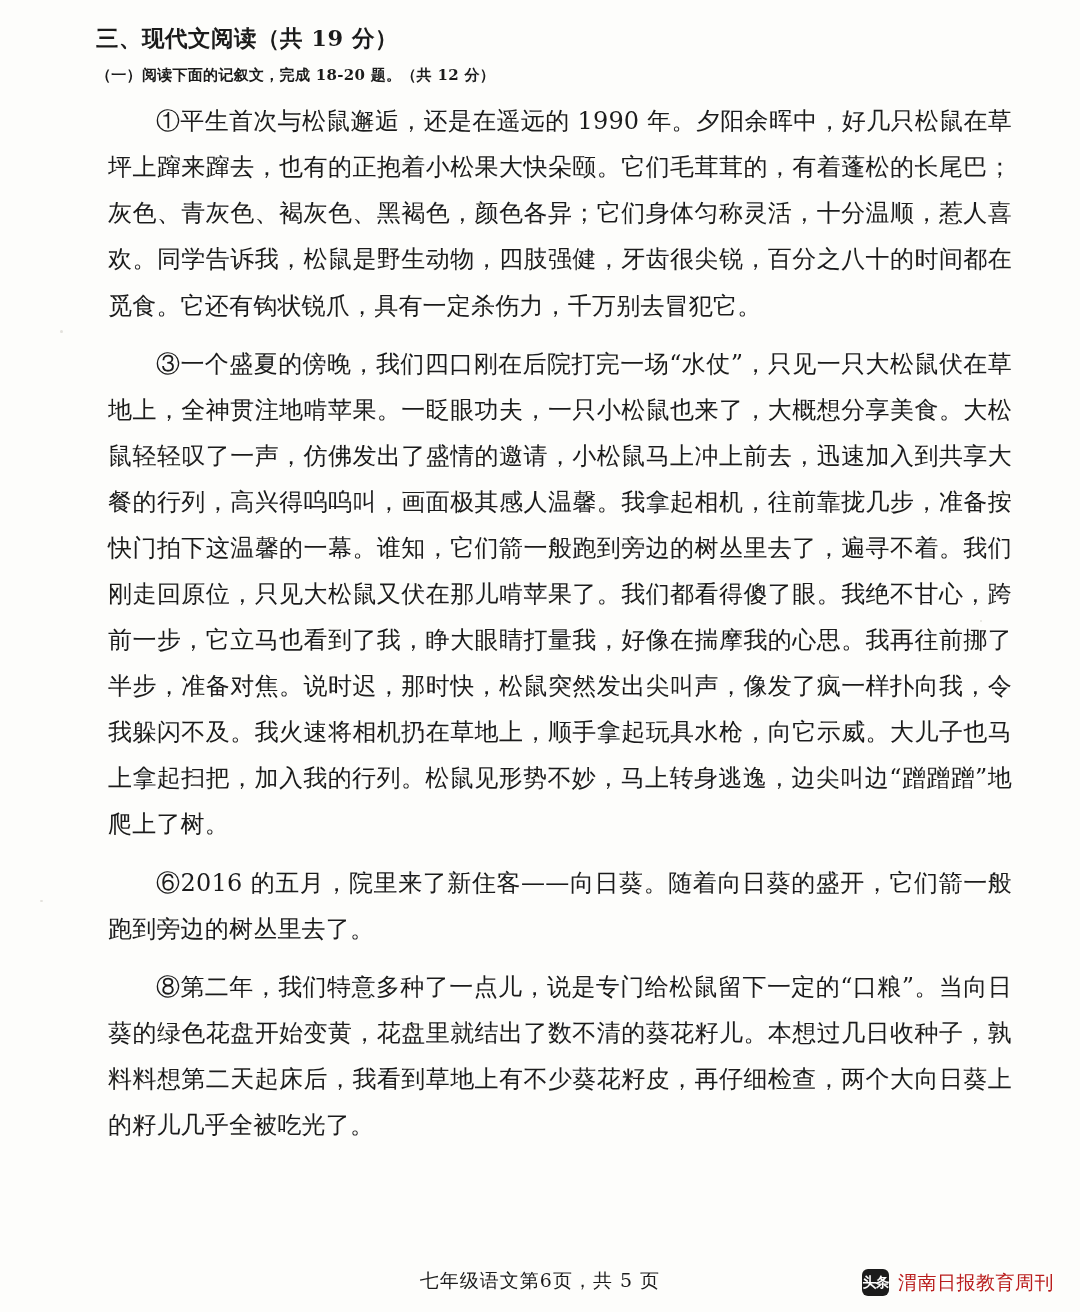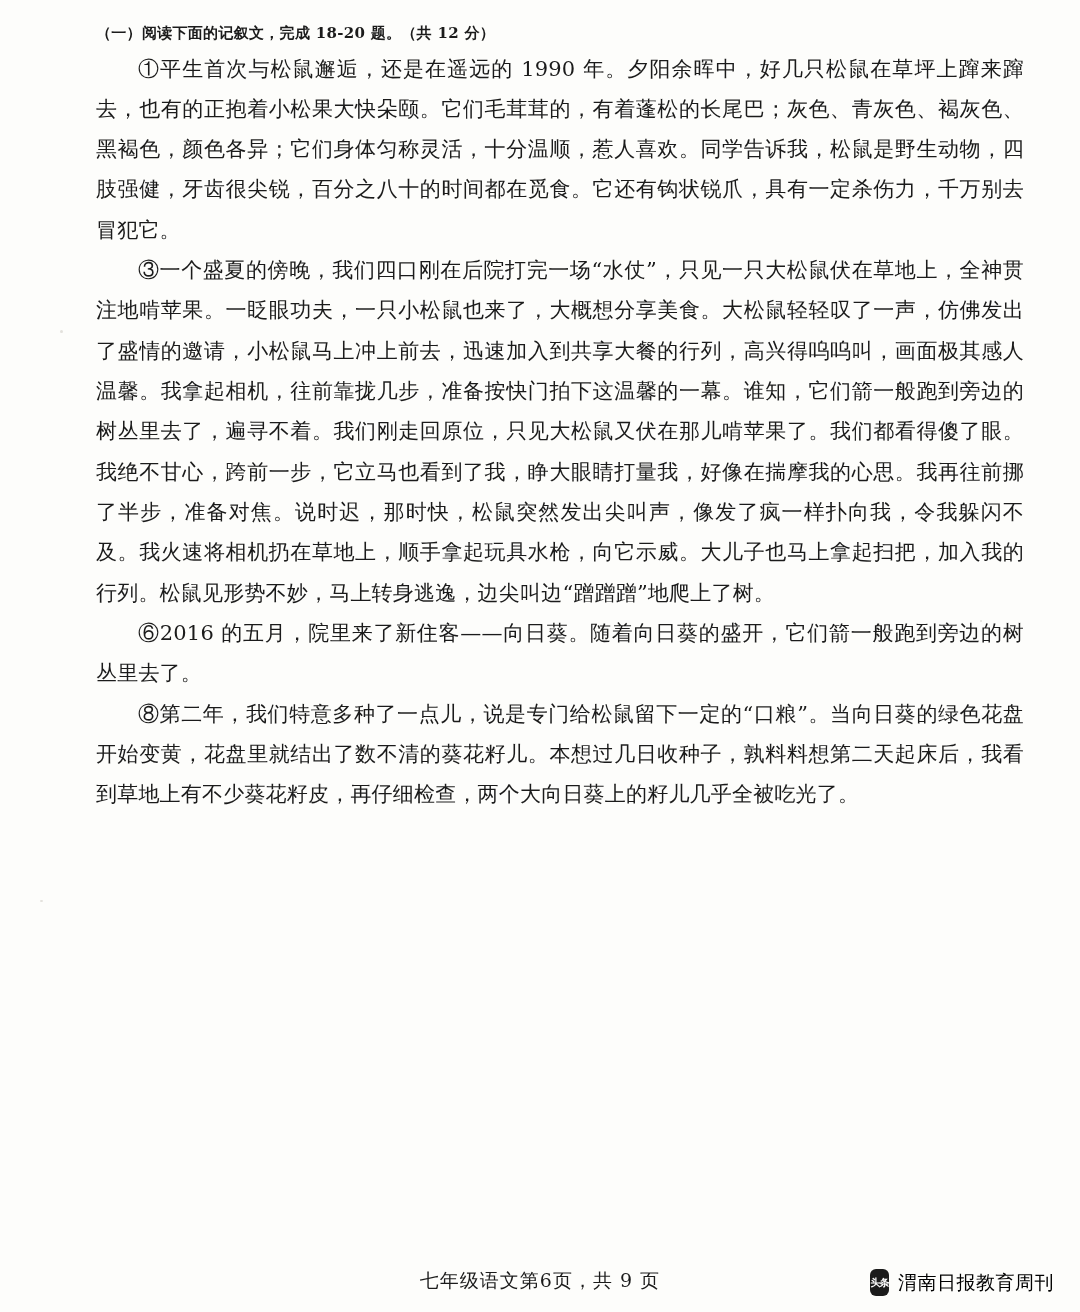--- a/index.html
+++ b/index.html
@@ -29,23 +29,23 @@
     line-height: 1.5;
   }
   .sub-title {
     font-size: 15px;
     font-weight: 700;
     letter-spacing: 0.3px;
     margin: 0 0 4px 0;
     line-height: 1.5;
   }
   .para {
-    font-size: 21px;
+    font-size: 24px;
     line-height: 1.92;
-    margin: 0;
+    margin: 12px;
     text-align: justify;
     text-justify: inter-ideograph;
     letter-spacing: 0.2px;
   }
   .para.indent {
     text-indent: 2em;
   }
   .footer {
     position: absolute;
     left: 0;
@@ -58,61 +58,62 @@
   .watermark {
     position: absolute;
     right: 26px;
     bottom: 16px;
     display: flex;
     align-items: center;
     gap: 9px;
     color: #3c3c3c;
   }
   .wm-logo {
-    width: 19px;
+    width: 27px;
     height: 27px;
     border-radius: 6px;
     background: #1b1b1b;
     color: #fff;
-    font-size: 10px;
+    font-size: 14px;
     font-weight: 700;
     display: flex;
     align-items: center;
     justify-content: center;
     font-family: "Liberation Sans", sans-serif;
     letter-spacing: -1px;
   }
   .wm-text {
     font-size: 19px;
     font-family: "Liberation Sans", sans-serif;
-    color: #000000;
+    color: #b91c1c;
     letter-spacing: 0.5px;
   }
   .speck {
     position: absolute;
     background: #c9c6bd;
     border-radius: 50%;
     opacity: 0.5;
   }
 </style>
 </head>
 <body>
 
 <div class="page">
 
+  <div class="sec-title">三、现代文阅读（共 19 分）</div>
   <div class="sub-title">（一）阅读下面的记叙文，完成 18-20 题。（共 12 分）</div>
 
   <p class="para indent">①平生首次与松鼠邂逅，还是在遥远的 1990 年。夕阳余晖中，好几只松鼠在草坪上蹿来蹿去，也有的正抱着小松果大快朵颐。它们毛茸茸的，有着蓬松的长尾巴；灰色、青灰色、褐灰色、黑褐色，颜色各异；它们身体匀称灵活，十分温顺，惹人喜欢。同学告诉我，松鼠是野生动物，四肢强健，牙齿很尖锐，百分之八十的时间都在觅食。它还有钩状锐爪，具有一定杀伤力，千万别去冒犯它。</p>
   <p class="para indent">③一个盛夏的傍晚，我们四口刚在后院打完一场“水仗”，只见一只大松鼠伏在草地上，全神贯注地啃苹果。一眨眼功夫，一只小松鼠也来了，大概想分享美食。大松鼠轻轻叹了一声，仿佛发出了盛情的邀请，小松鼠马上冲上前去，迅速加入到共享大餐的行列，高兴得呜呜叫，画面极其感人温馨。我拿起相机，往前靠拢几步，准备按快门拍下这温馨的一幕。谁知，它们箭一般跑到旁边的树丛里去了，遍寻不着。我们刚走回原位，只见大松鼠又伏在那儿啃苹果了。我们都看得傻了眼。我绝不甘心，跨前一步，它立马也看到了我，睁大眼睛打量我，好像在揣摩我的心思。我再往前挪了半步，准备对焦。说时迟，那时快，松鼠突然发出尖叫声，像发了疯一样扑向我，令我躲闪不及。我火速将相机扔在草地上，顺手拿起玩具水枪，向它示威。大儿子也马上拿起扫把，加入我的行列。松鼠见形势不妙，马上转身逃逸，边尖叫边“蹭蹭蹭”地爬上了树。</p>
   <p class="para indent">⑥2016 的五月，院里来了新住客——向日葵。随着向日葵的盛开，它们箭一般跑到旁边的树丛里去了。</p>
   <p class="para indent">⑧第二年，我们特意多种了一点儿，说是专门给松鼠留下一定的“口粮”。当向日葵的绿色花盘开始变黄，花盘里就结出了数不清的葵花籽儿。本想过几日收种子，孰料料想第二天起床后，我看到草地上有不少葵花籽皮，再仔细检查，两个大向日葵上的籽儿几乎全被吃光了。</p>
 
   <div class="speck" style="left: 60px; top: 330px; width: 3px; height: 3px;"></div>
   <div class="speck" style="left: 980px; top: 620px; width: 2px; height: 2px;"></div>
   <div class="speck" style="left: 40px; top: 900px; width: 3px; height: 2px;"></div>
 </div>
 
-<div class="footer">七年级语文第6页，共 9 页</div>
+<div class="footer">七年级语文第6页，共 5 页</div>
 
 <div class="watermark">
   <div class="wm-logo">头条</div>
   <div class="wm-text">渭南日报教育周刊</div>
 </div>
 
 </body></html>

